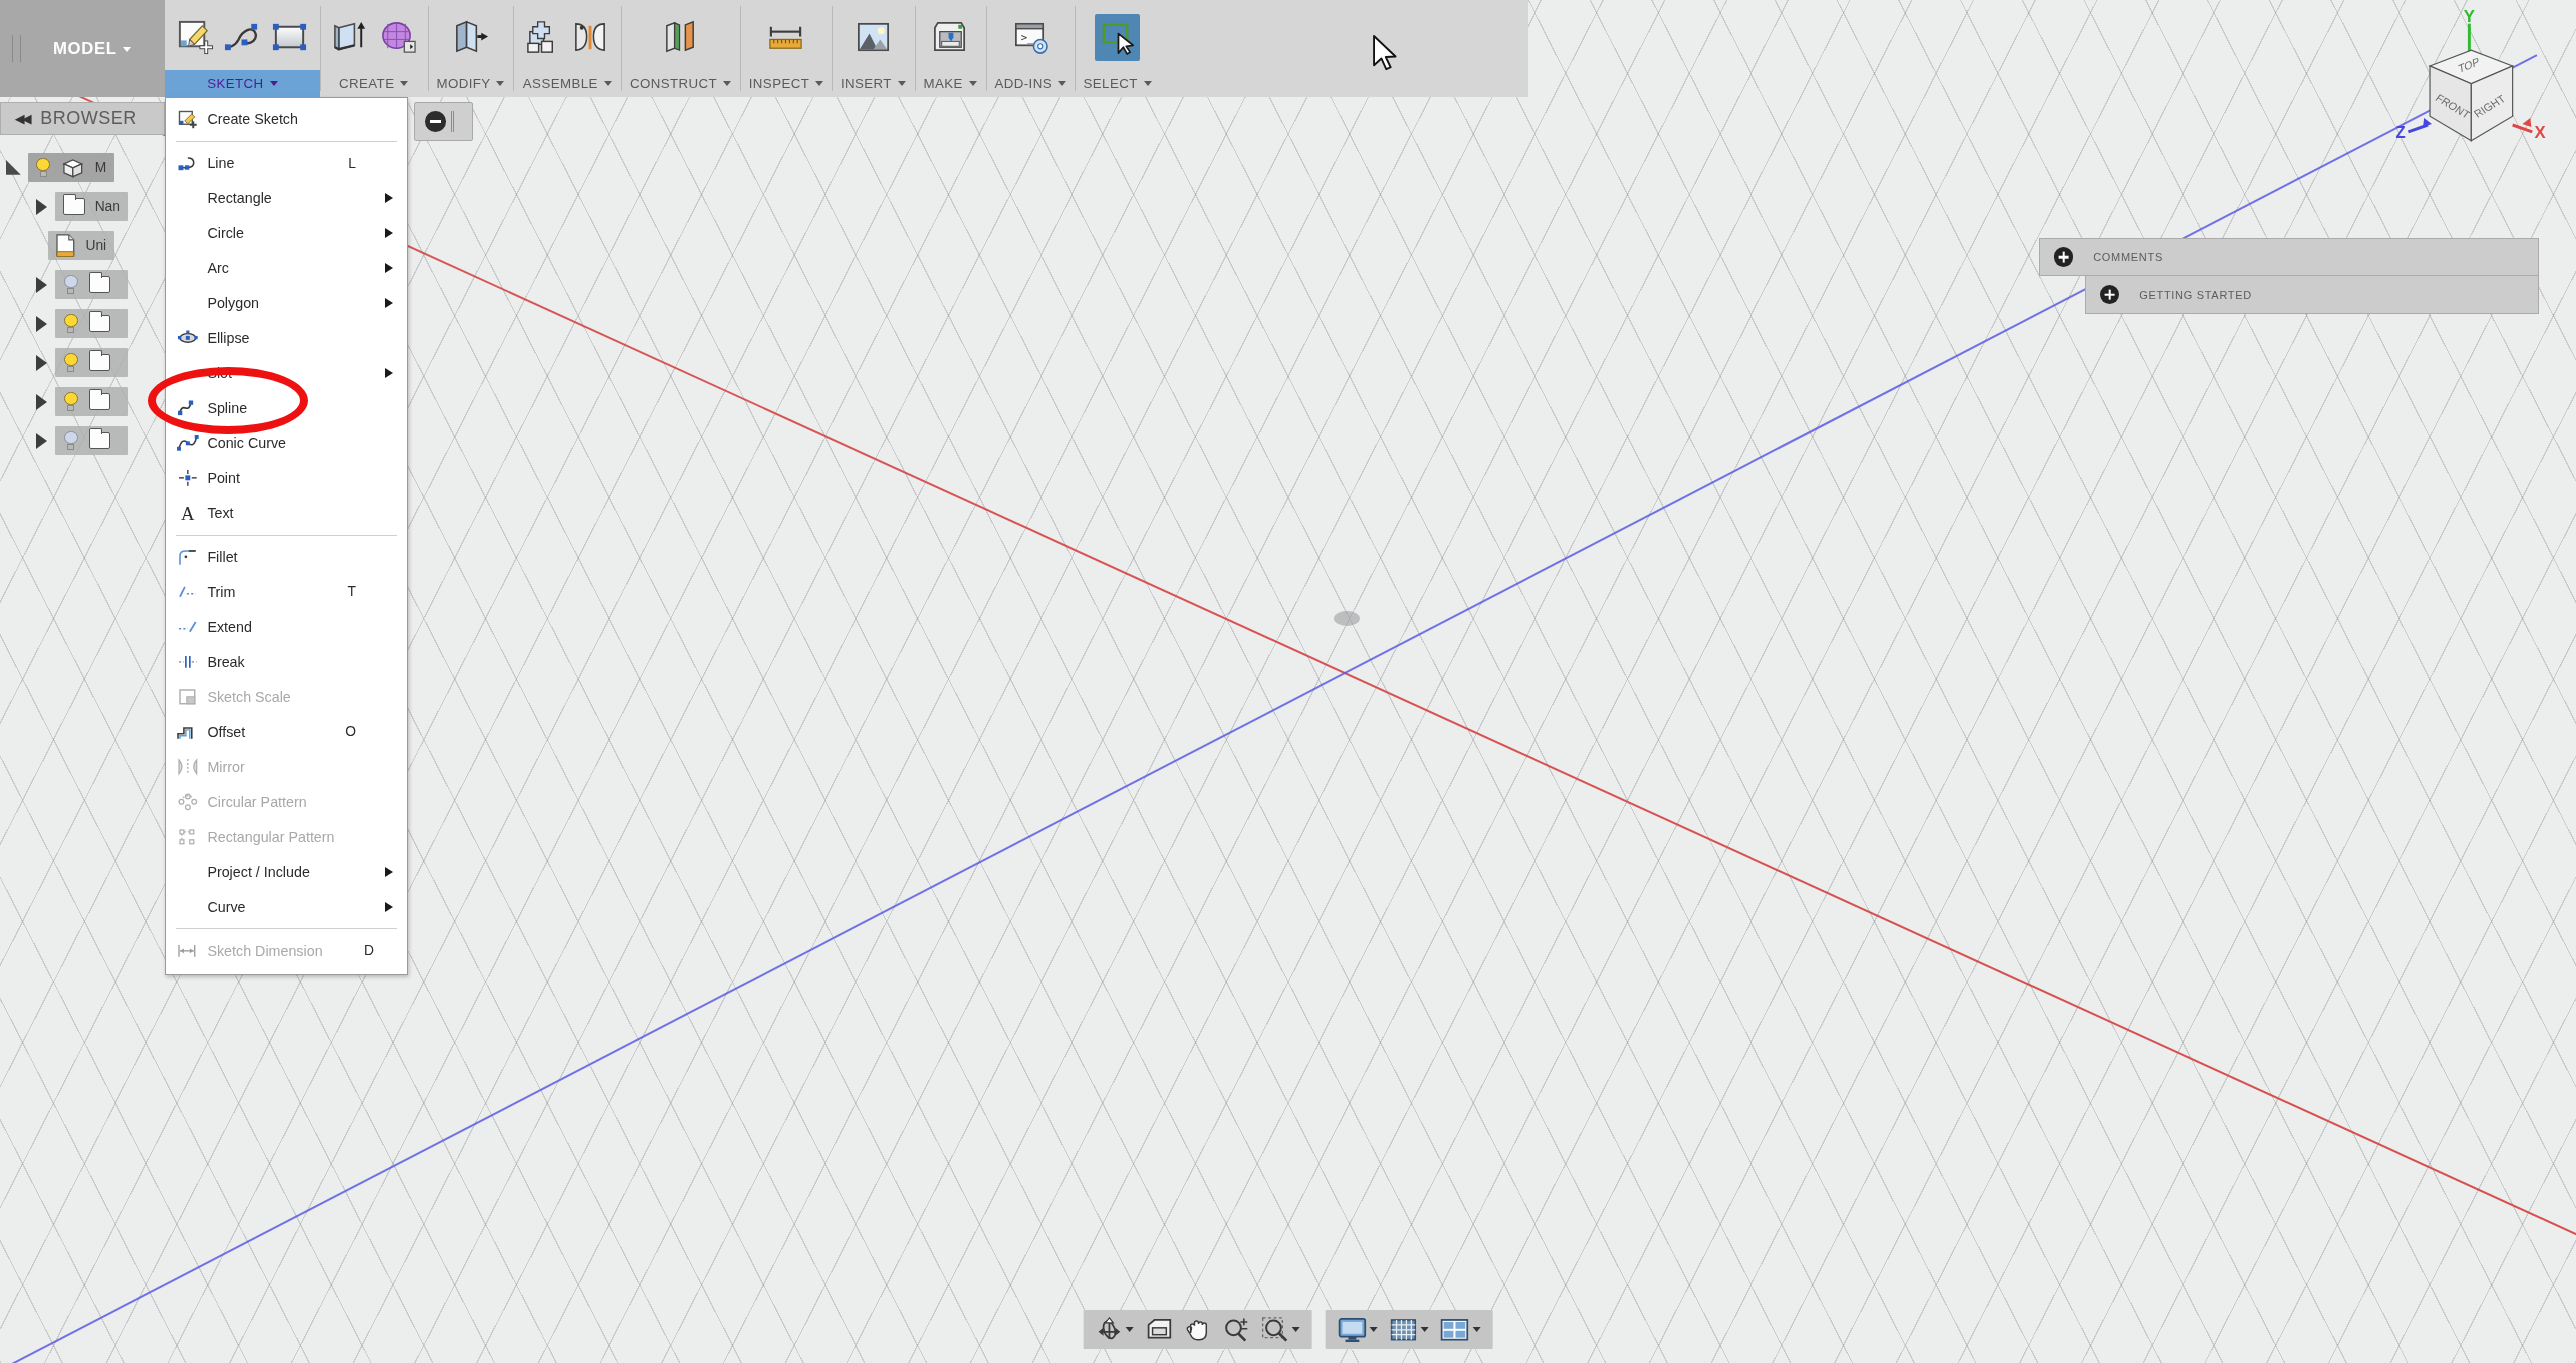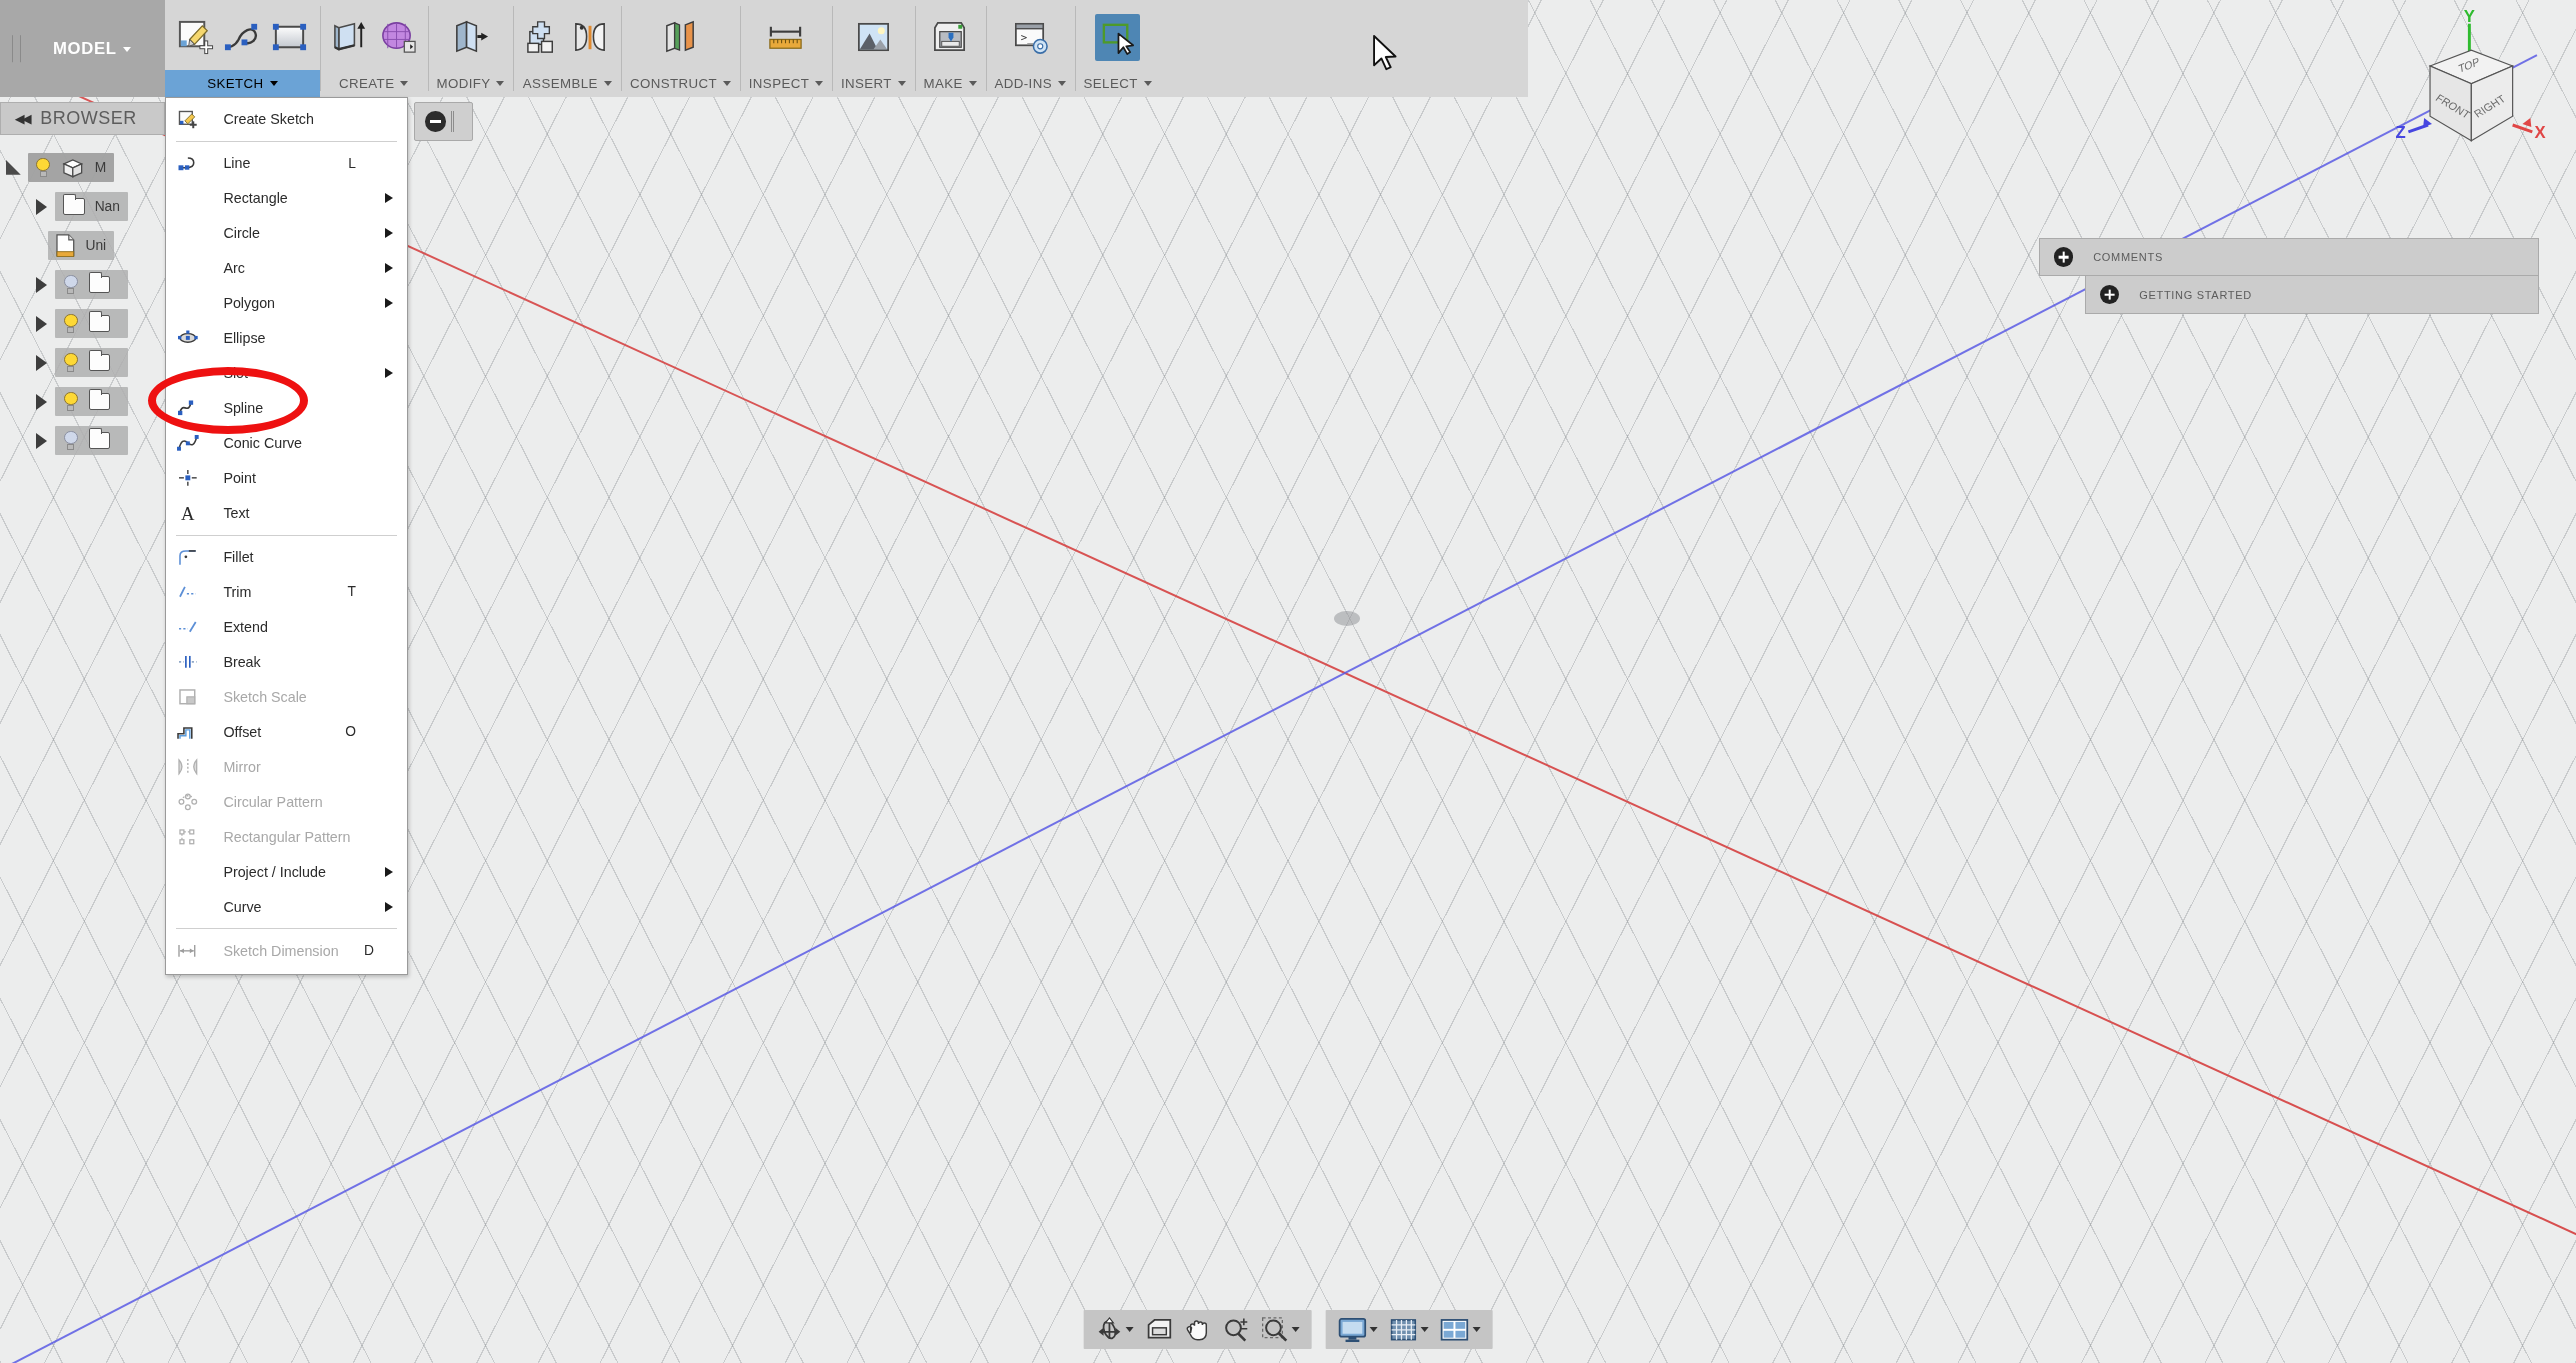--- a/index.html
+++ b/index.html
@@ -65,21 +65,21 @@
     content:""; position:absolute; left:0; top:5.9px; bottom:5.9px;
     width:1px; background:#b9b9b9;
   }
   .panel-icons { display:flex; align-items:center; justify-content:center;
                  flex:1; gap:2px; padding: 3.9px 7.9px 0 7.9px; }
   .panel-title {
     height: 26.6px; display:flex; align-items:center; justify-content:center;
     font-size:13.3px; color:#5a5a5a; letter-spacing:0.4px; white-space:nowrap;
     padding: 0 8.9px;
   }
-  .panel-title.active { background:#6ba3d6; color:#000000; }
+  .panel-title.active { background:#6ba3d6; color:#4c1d95; }
   .tbtn {
     width:45px; height:47px; display:flex; align-items:center; justify-content:center;
     border-radius:2px; position:relative;
   }
   .tbtn.sel { background:#4e86b4; }
 
   
   .ic { display:block; }
 
   
@@ -134,21 +134,21 @@
 
   
   #sketch-menu {
     position:absolute; left:165px; top:97px; width:243px;
     background:#ffffff; border:1px solid #9a9a9a;
     box-shadow: 1px 2px 3.9px rgba(0,0,0,0.22);
     padding: 3.9px 0 5.9px 0;
     z-index: 40;
   }
   .mi { height:35px; display:flex; align-items:center; position:relative;
-        padding-left:7.9px; cursor:default;gap:16px; }
+        padding-left:7.9px; cursor:default; }
   .mi .mi-ic { width:27.6px; height:21.7px; display:flex; align-items:center; justify-content:center; }
   .mi .mi-lab { font-size:14.3px; color:#2b2b2b; margin-left:5.9px; white-space:nowrap; }
   .mi.disabled .mi-lab { color:#a8a8a8; }
   .mi .mi-key { position:absolute; right:51px; font-size:13.8px; color:#2b2b2b; }
   .mi .mi-arrow { position:absolute; right:13.8px;
       width:0;height:0;border-top:5.9px solid transparent;border-bottom:5.9px solid transparent;
       border-left:8.9px solid #1a1a1a; }
   .mi-sep { height:1px; background:#cfcfcf; margin:3.9px 9.9px; }
 
   

